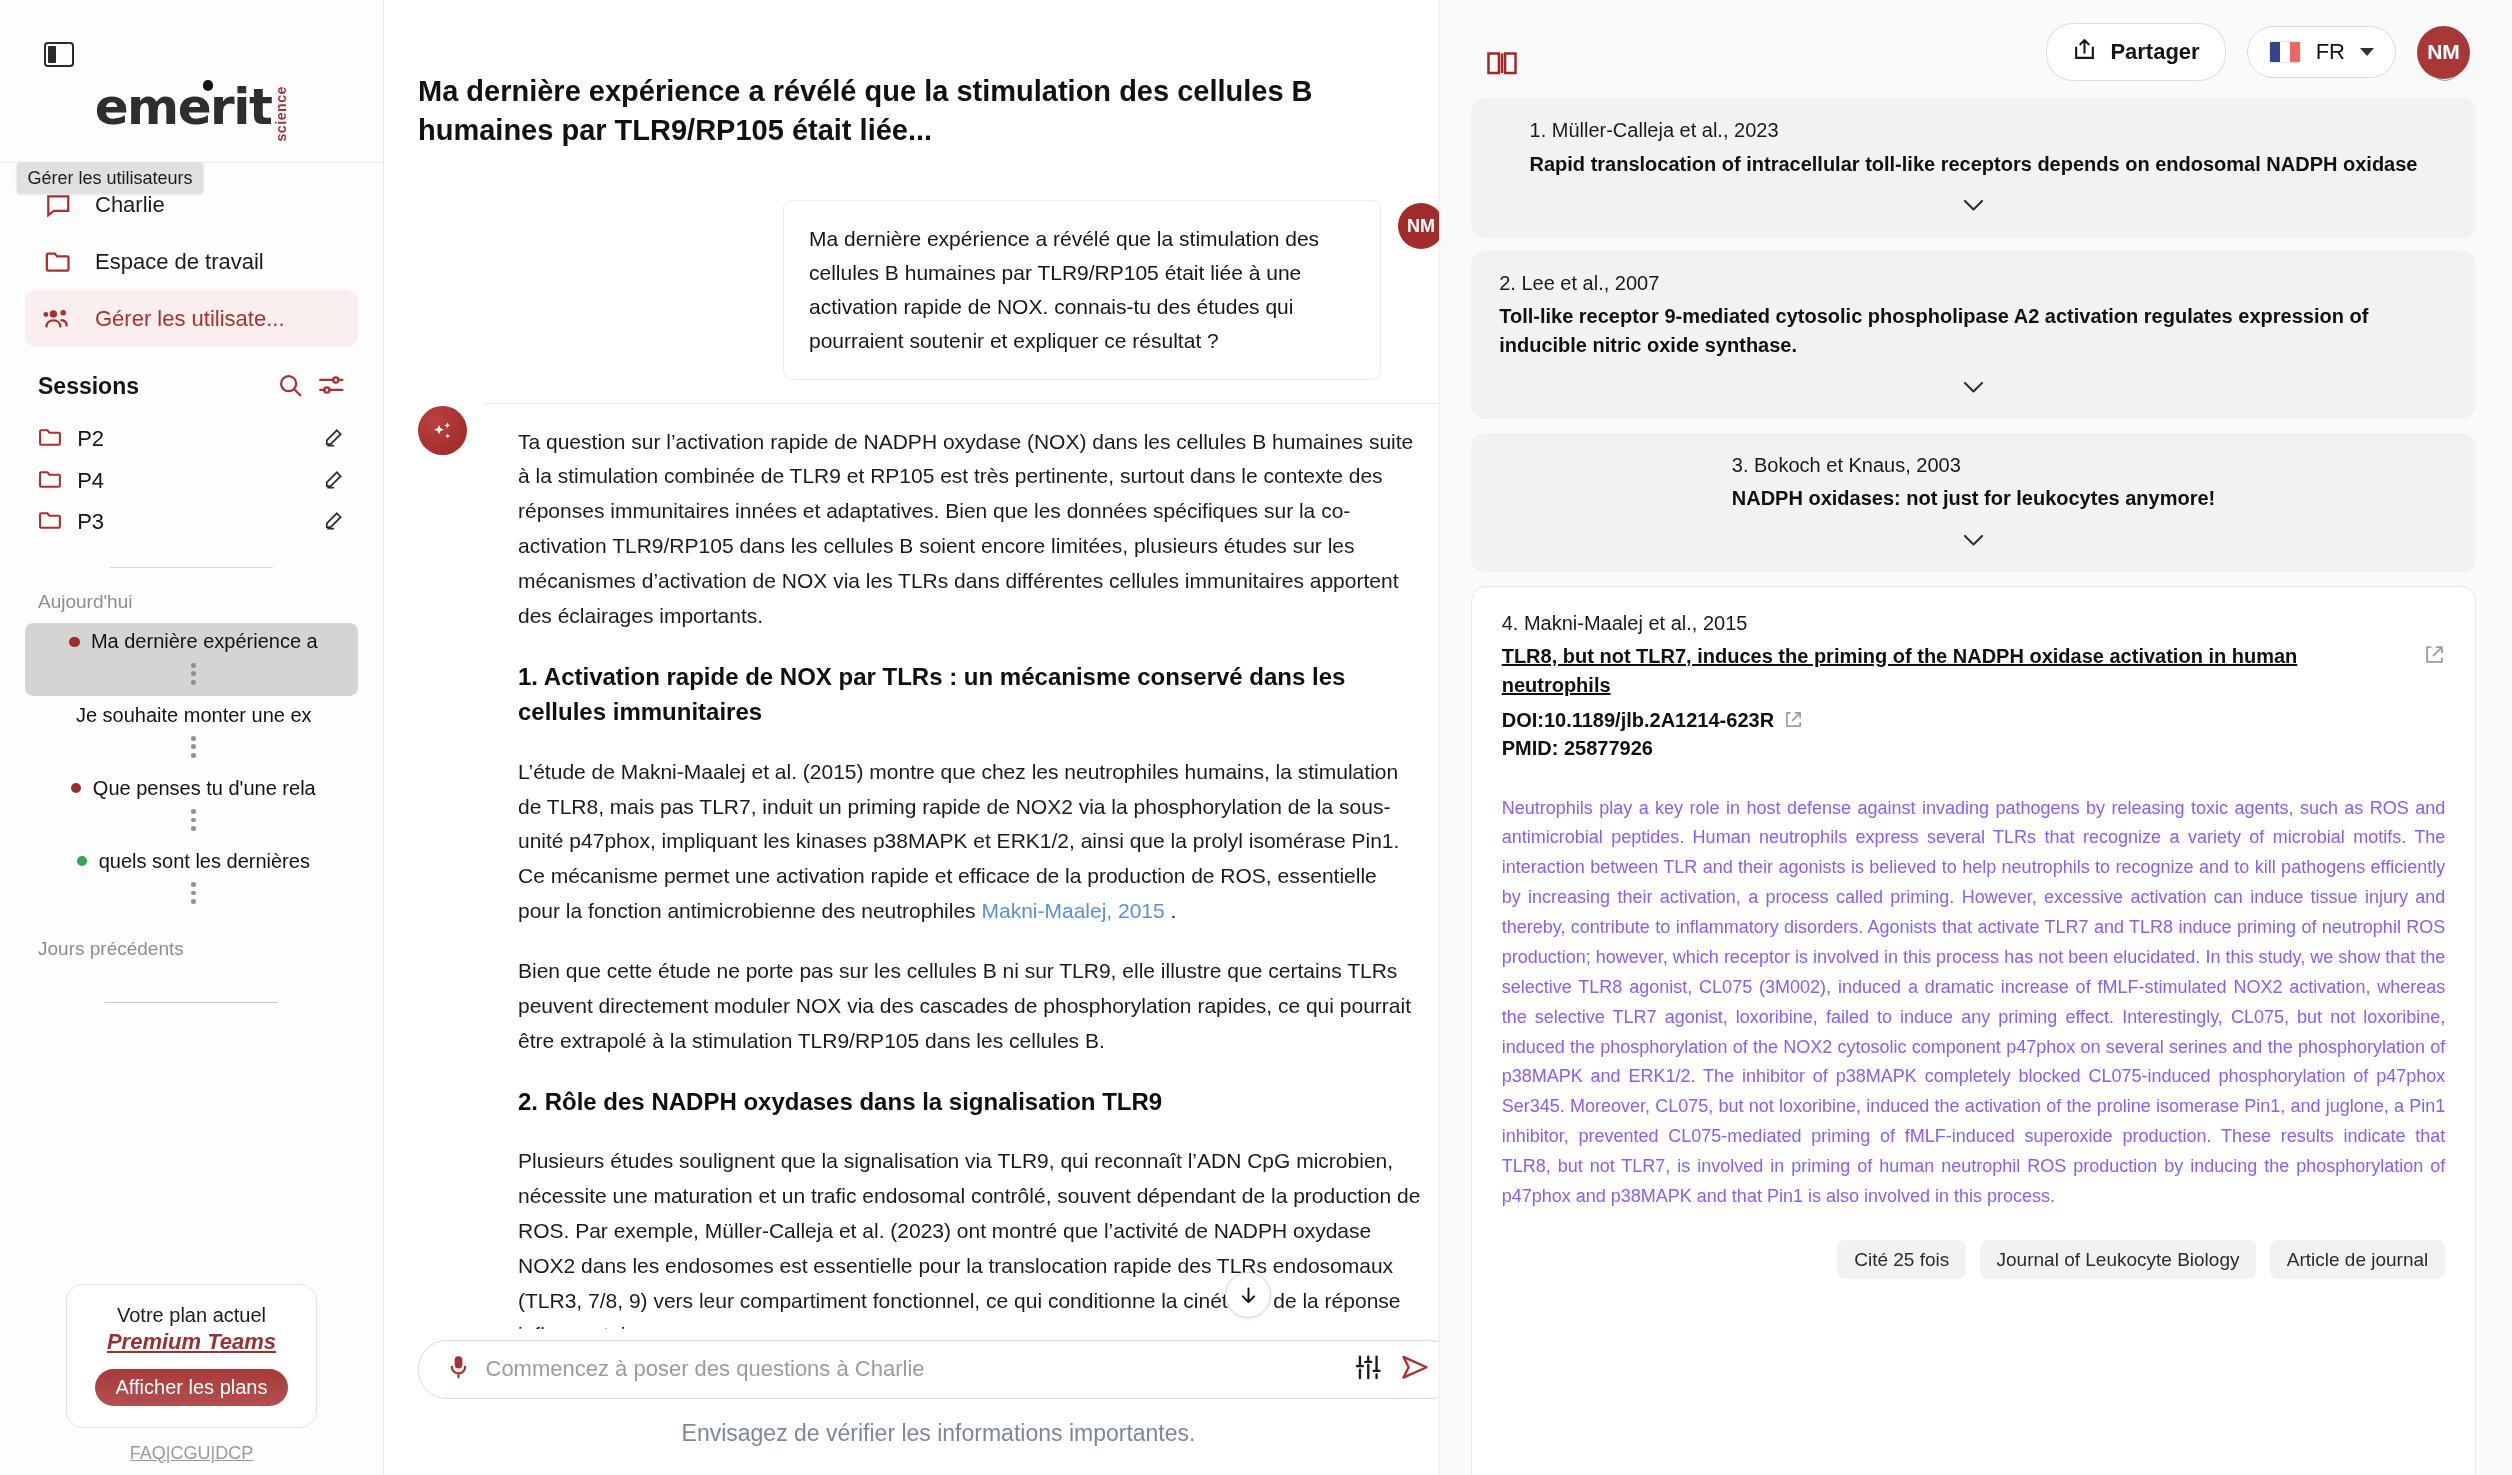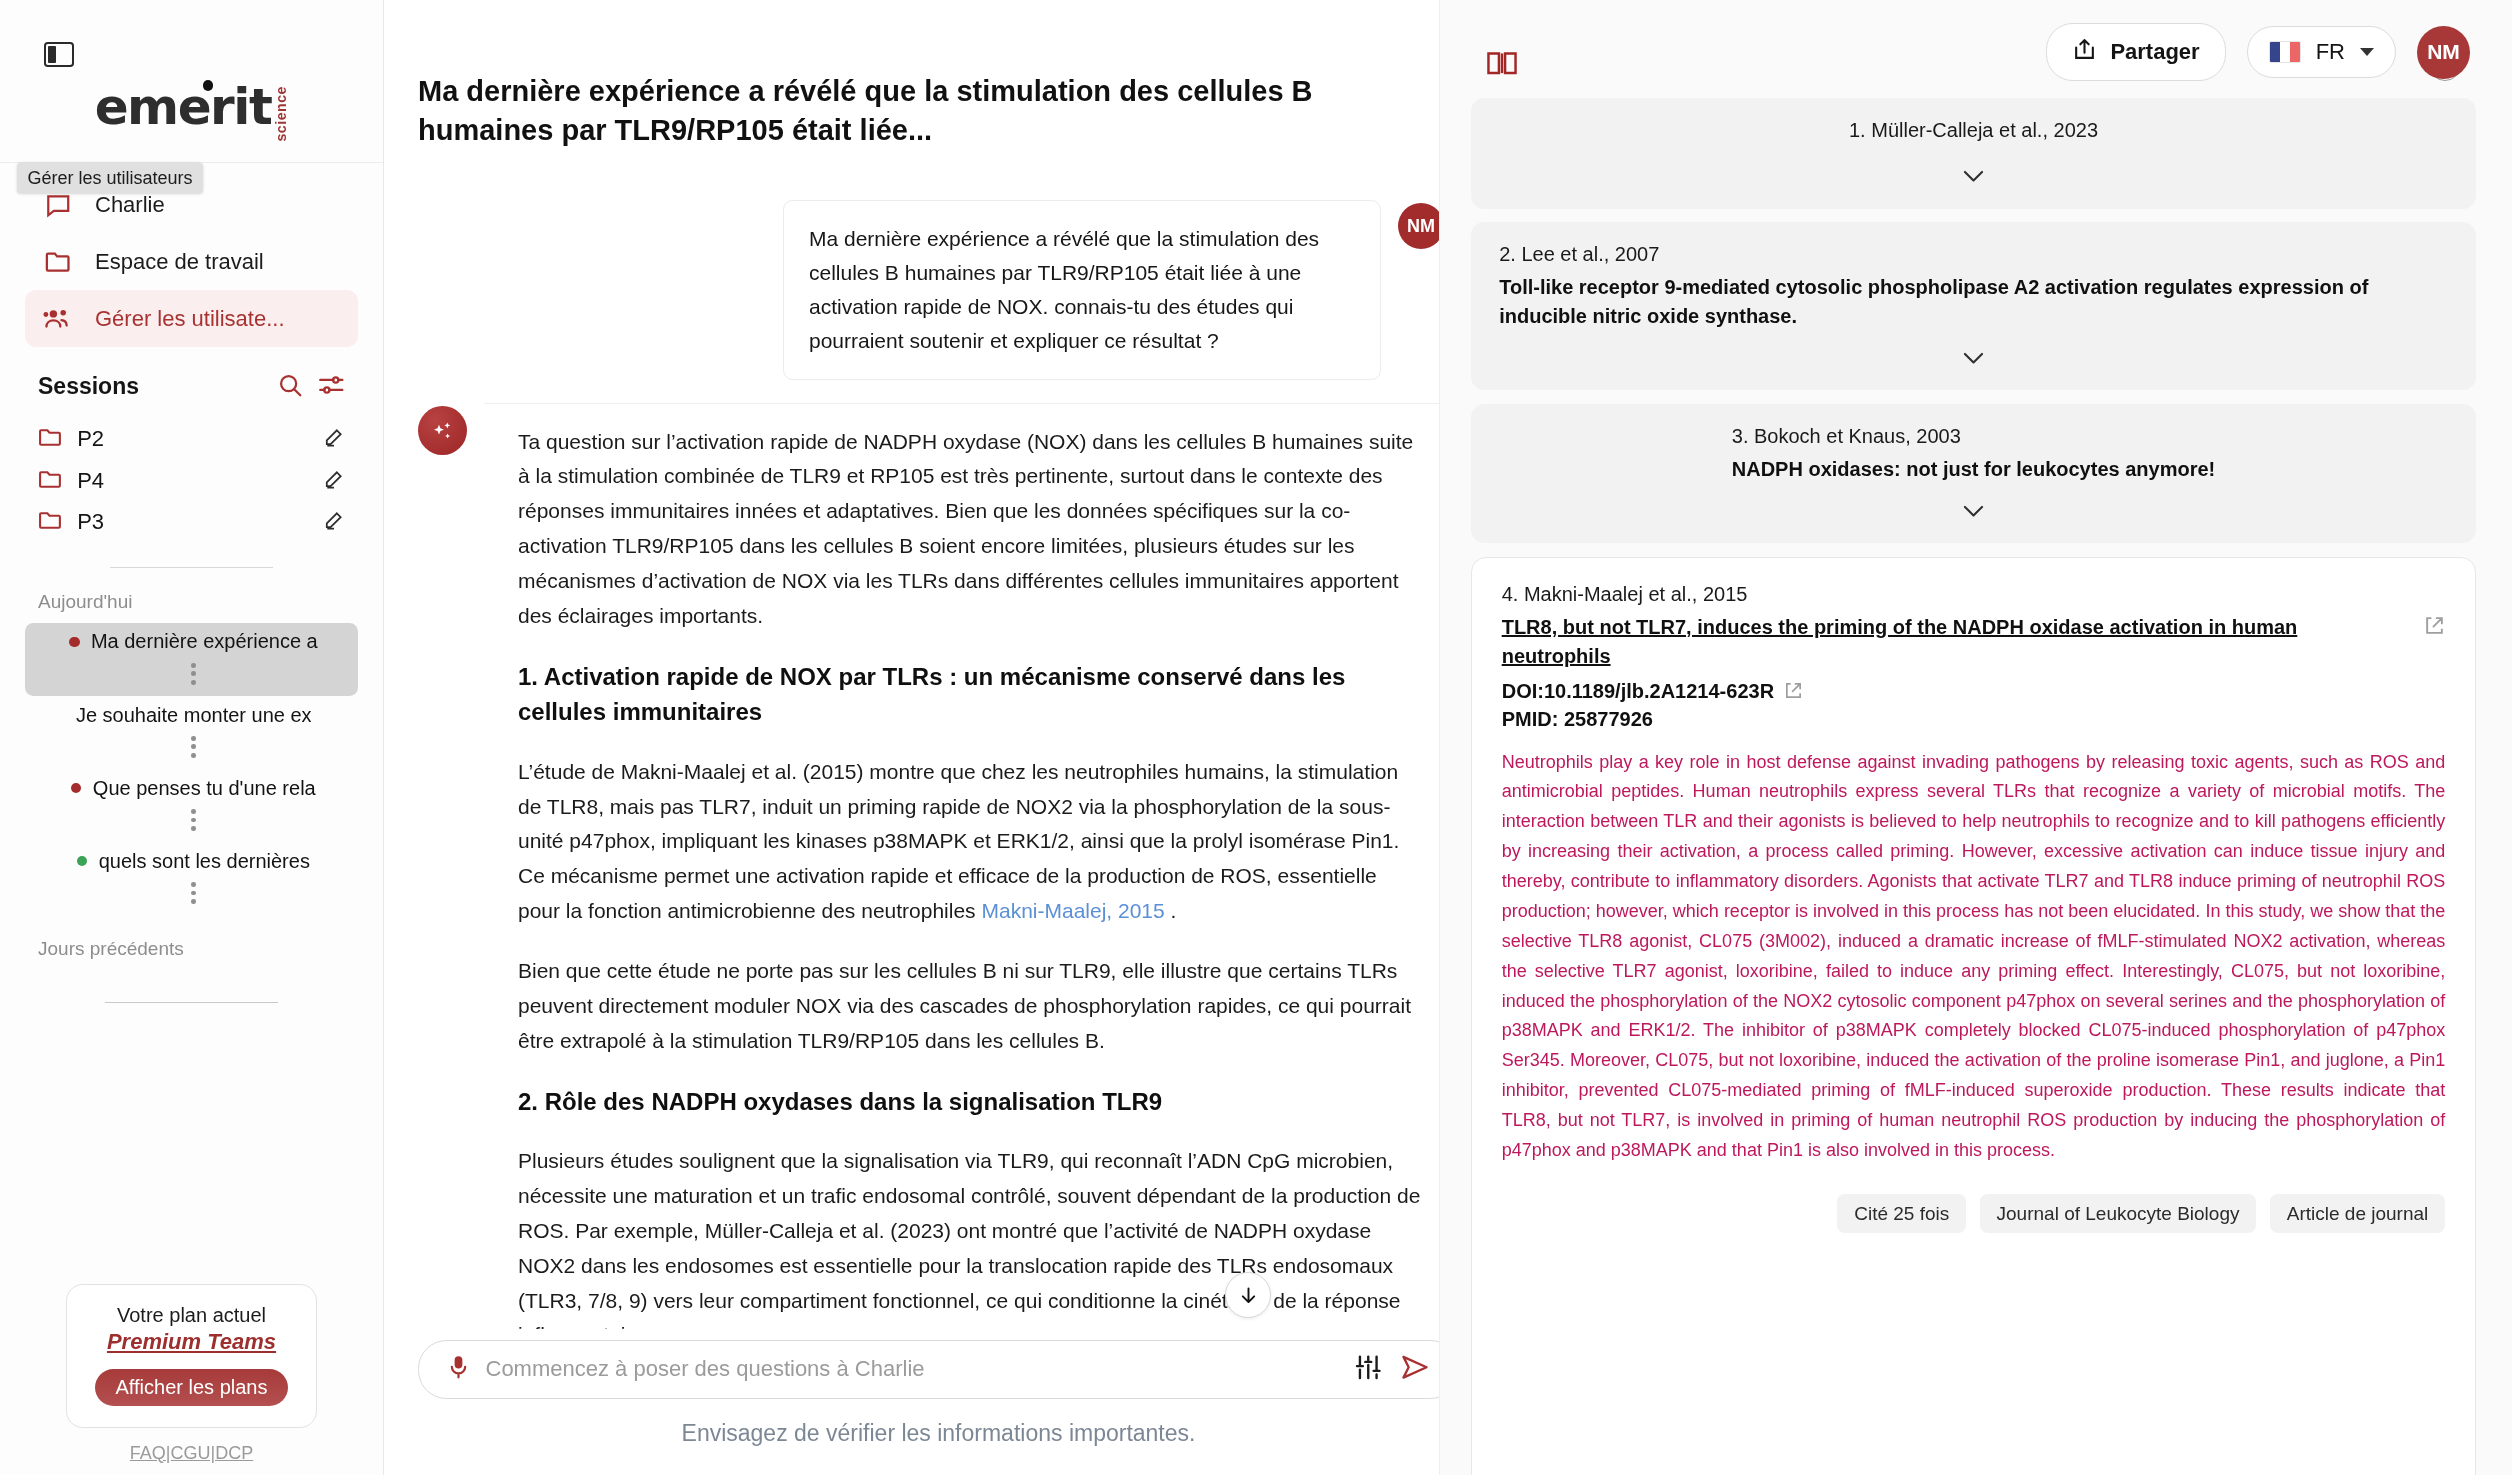--- a/index.html
+++ b/index.html
@@ -250,22 +250,22 @@
   }
   .ref-main { flex: 1; min-width: 0; }
   .ref-link-row { display: flex; align-items: flex-start; gap: 13.3px; margin-bottom: 7.6px; }
   .ref-link {
     font-size: 20px; font-weight: 700; color: #101010; text-decoration: underline;
     line-height: 1.45; cursor: pointer;
   }
   .ref-doi { font-size: 20px; font-weight: 700; color: #101010; display: flex; align-items: center; gap: 9.5px; }
   .ref-pmid { font-size: 20px; font-weight: 700; color: #101010; margin-top: 2.8px; }
   .ref-abstract {
-    font-size: 18px; line-height: 1.66; color: #be185d; text-align: justify;
-    margin-top: 17px;
+    font-size: 18px; line-height: 1.66; color: #8b5cf6; text-align: justify;
+    margin-top: 34px;
   }
   .ref-tags { display: flex; justify-content: flex-end; gap: 13.3px; margin-top: 28.5px; flex-wrap: wrap; }
   .tag {
     background: #f2f2f2; border-radius: 7.6px; padding: 8.5px 17px;
     font-size: 19px; color: #2b2b2b; cursor: pointer;
   }
   .ext-ico { flex: 0 0 auto; color: #9e9e9e; margin-top: 1.9px; cursor: pointer; }
 </style>
 </head>
 <body>
@@ -527,20 +527,21 @@
         </svg>
       </span>
       <span class="close-circle">✕</span>
     </div>
 
     <div class="ref-list">
 
       <div class="ref-card">
         <div class="ref-main">
           <div class="ref-meta">1. Müller-Calleja et al., 2023</div>
+          <div class="ref-title">Rapid translocation of intracellular toll-like receptors depends on endosomal NADPH oxidase</div>
         </div>
         <span class="chev">
           <svg width="21" height="13.3" viewBox="0 0 22 14" fill="none" stroke="#2f2f2f" stroke-width="2.2">
             <path d="M2 2l9 9 9-9" stroke-linecap="round" stroke-linejoin="round"></path>
           </svg>
         </span>
       </div>
 
       <div class="ref-card">
         <div class="ref-main">

